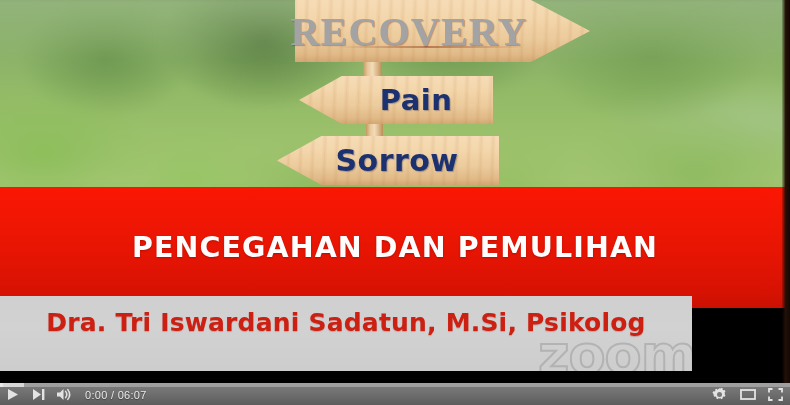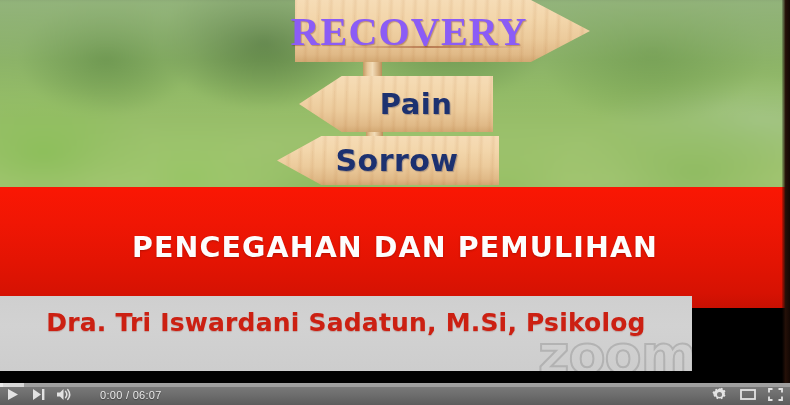--- a/index.html
+++ b/index.html
@@ -75,33 +75,33 @@
   #sign-recovery {
     left:295px; top:0px; width:295px; height:62px;
   }
   #sign-recovery .sign-body {
     clip-path:polygon(0% 0%, 80% 0%, 100% 50%, 80% 100%, 0% 100%);
   }
   #sign-recovery .sign-label {
     font-family:"Liberation Serif", serif;
     font-weight:700;
     font-size:40px;
-    color:#8b5cf6;
+    color:#a3a3a3;
     letter-spacing:1.2px;
     margin-right:67px;
     text-shadow:1px 1px 1px rgba(110,40,20,.35);
   }
   #sign-recovery .grain-line {
     position:absolute; z-index:2; left:14%; top:74%; width:64%; height:2px;
     background:linear-gradient(to right, rgba(150,70,35,0), rgba(150,70,35,.55), rgba(150,70,35,0));
   }
 
   
   #sign-pain {
-    left:299px; top:76px; width:194px; height:56px;
+    left:299px; top:76px; width:194px; height:48px;
   }
   #sign-pain .sign-body {
     clip-path:polygon(0% 50%, 22% 0%, 100% 0%, 100% 100%, 22% 100%);
   }
   #sign-pain .sign-label {
     font-family:"DejaVu Sans", sans-serif;
     font-weight:700;
     font-size:29px;
     color:#1c3170;
     letter-spacing:.5px;
@@ -213,21 +213,21 @@
     display:flex; align-items:center; justify-content:center;
     width:17px; height:15px;
     opacity:.92;
   }
   .ctrl svg { display:block; }
   #time-display {
     color:#e9e9e9;
     font-family:"Liberation Sans", sans-serif;
     font-size:11px;
     letter-spacing:.3px;
-    margin-left:18px;
+    margin-left:3px;
     white-space:nowrap;
     text-shadow:0 1px 1px rgba(0,0,0,.4);
   }
 </style>
 </head>
 <body>
 
 <div id="player">
 
   <div id="video-frame">

